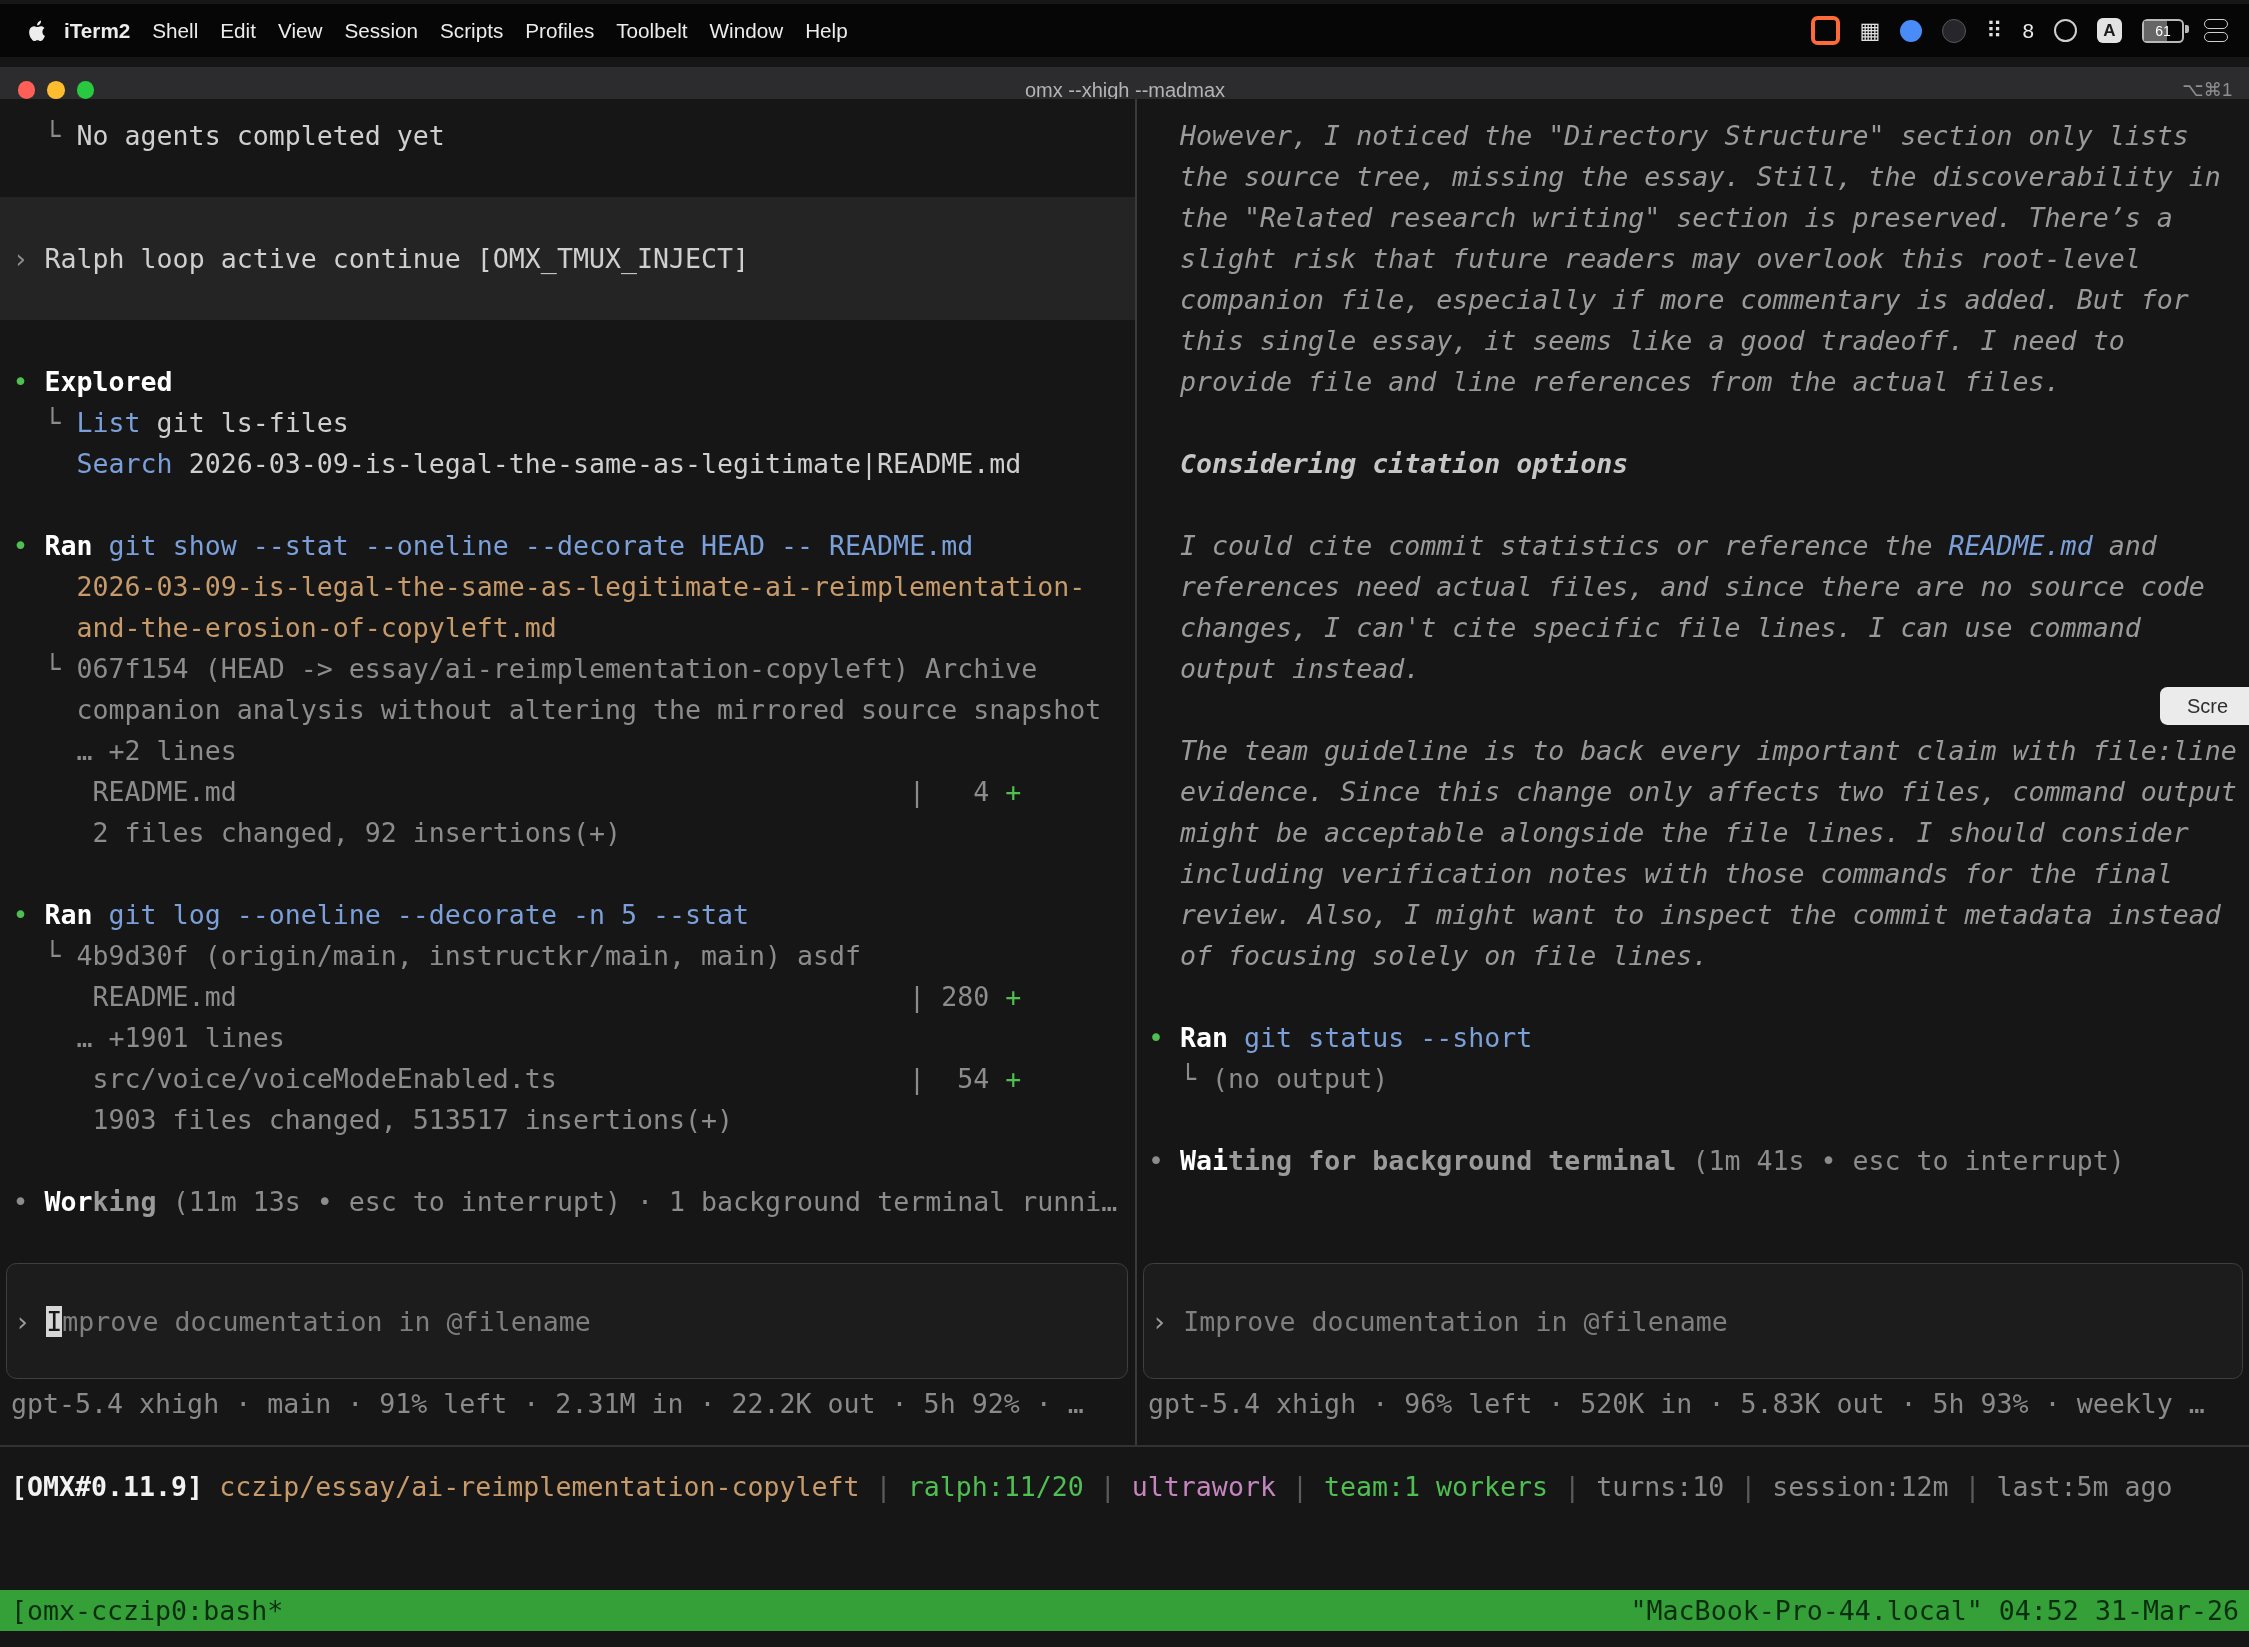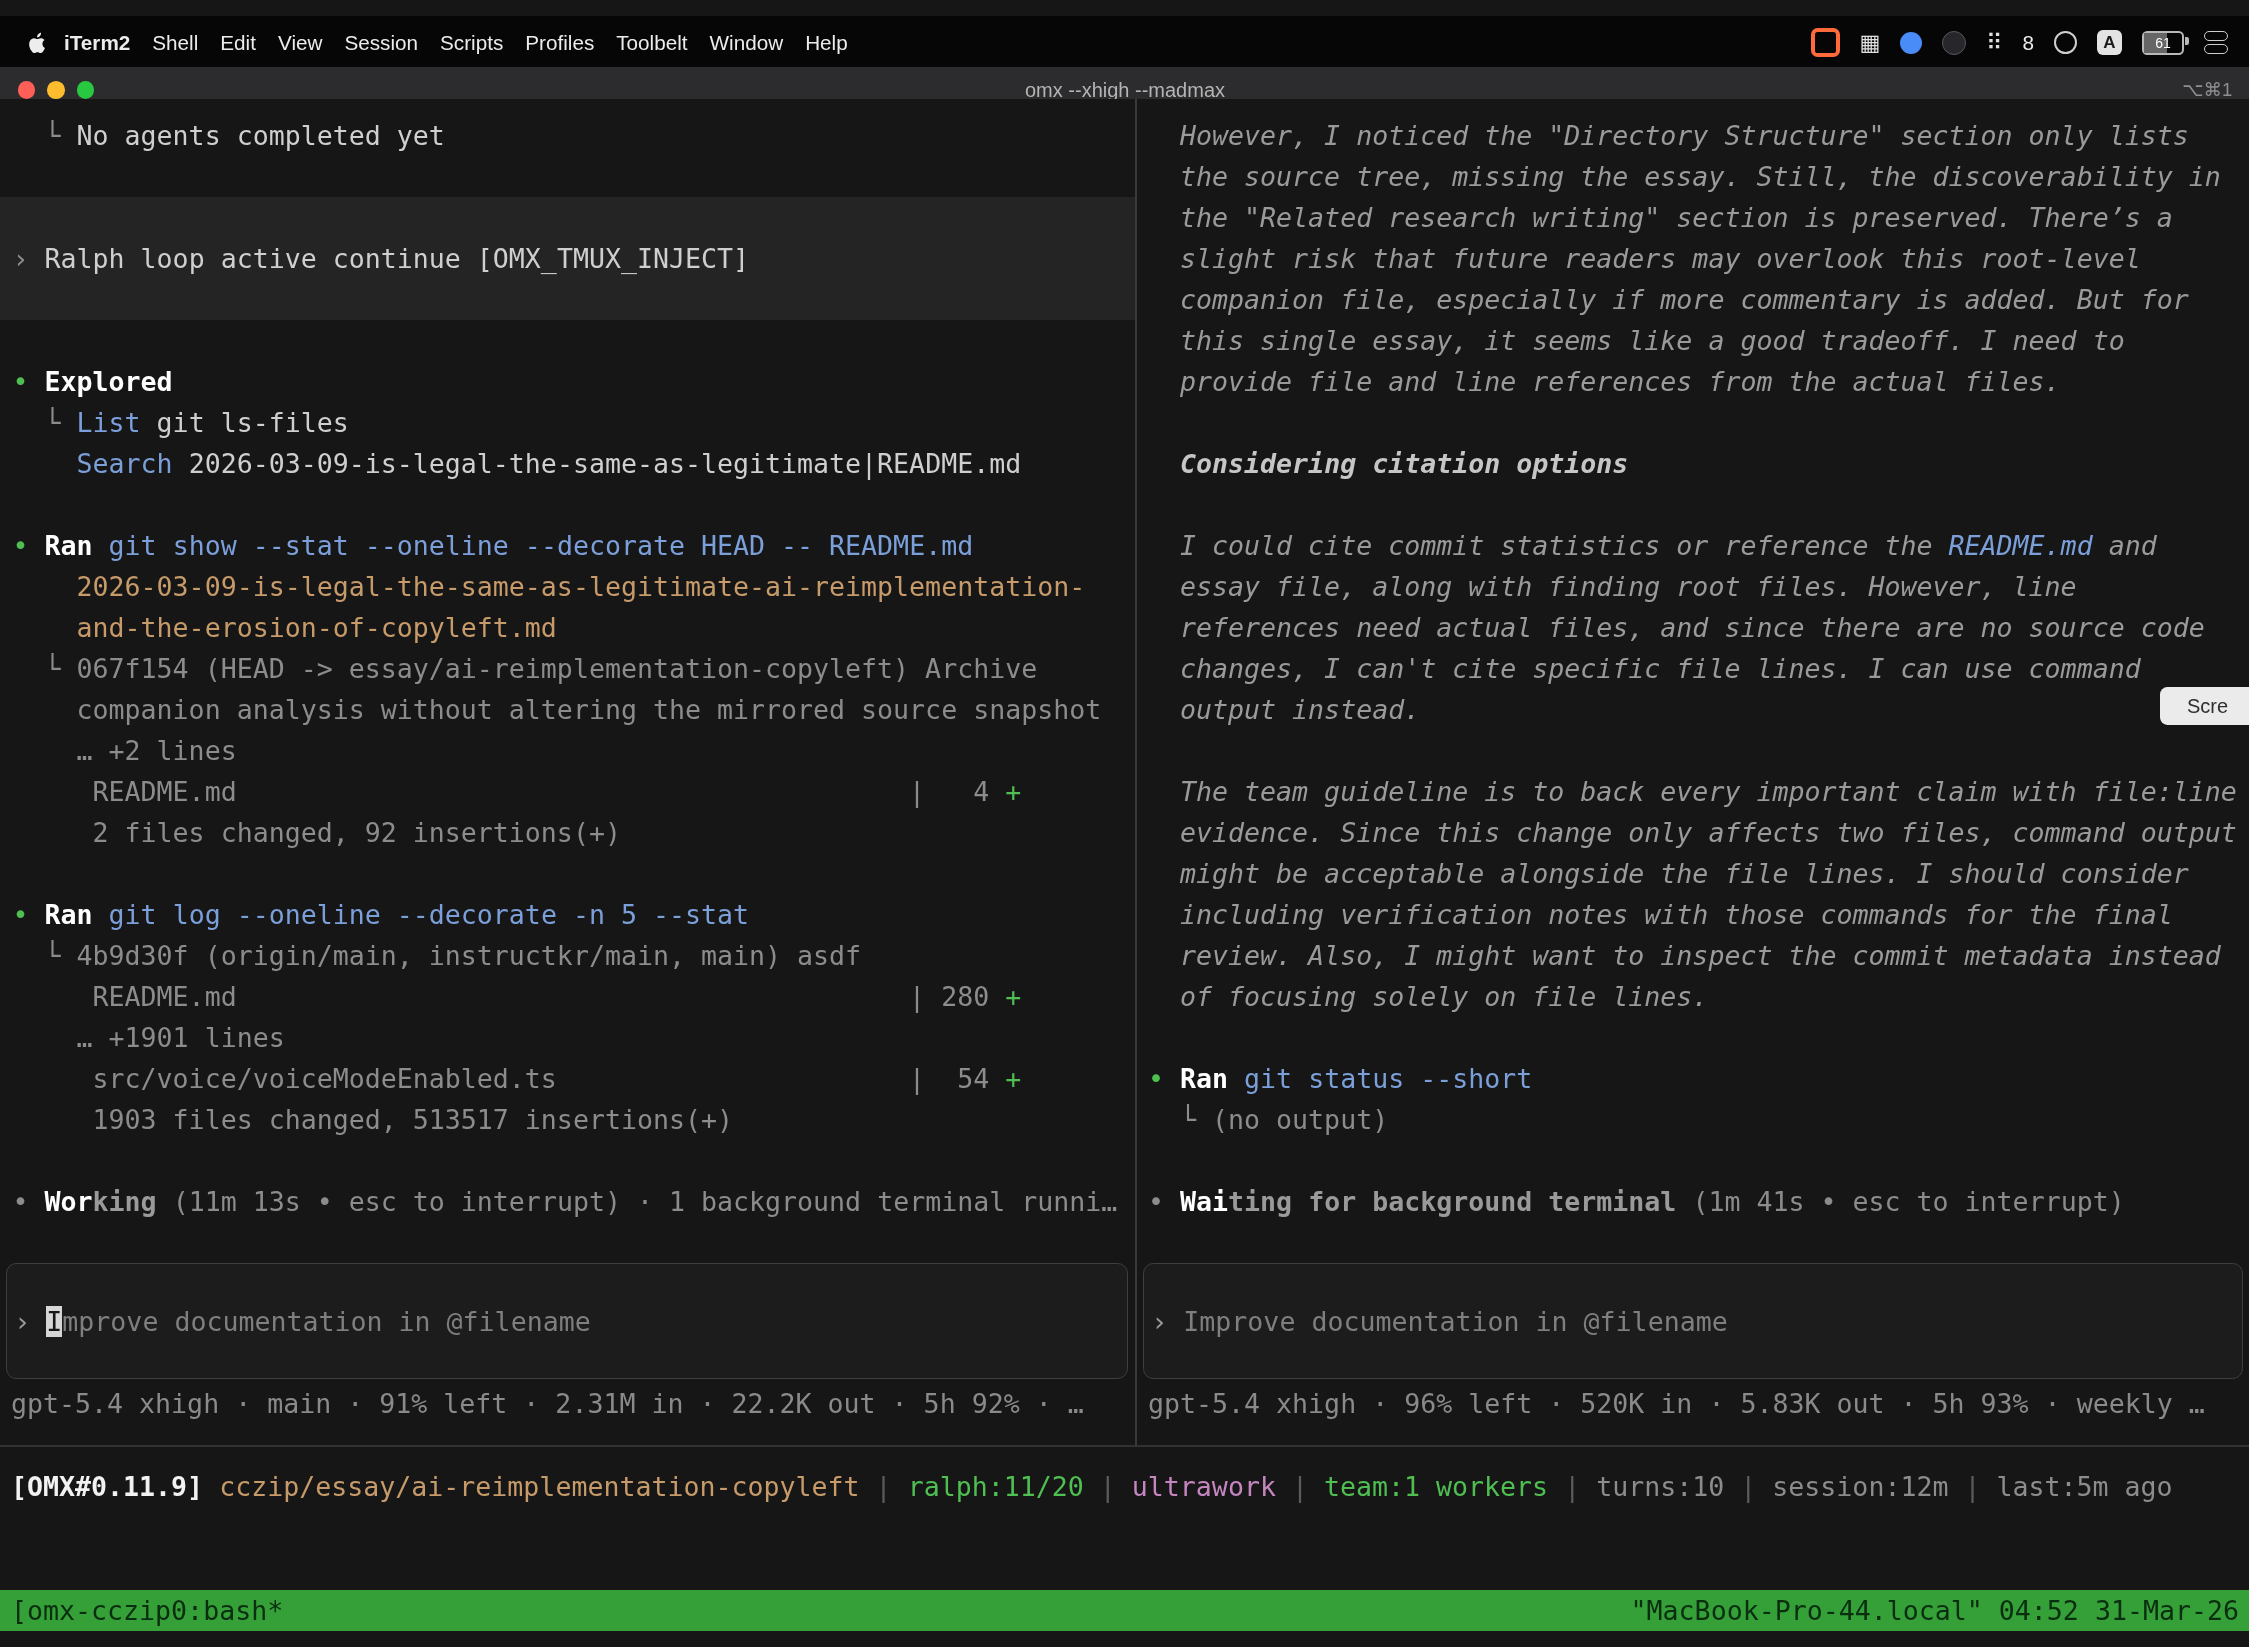--- a/index.html
+++ b/index.html
@@ -1,19 +1,19 @@
 <!DOCTYPE html>
 <html style="font-size:11.8px"><head>
 <meta charset="utf-8">
 <style>
   html,body{margin:0;padding:0;background:#000;}
   .screen{position:relative;width:2250px;height:1648px;overflow:hidden;background:#161616;}
 
   
-  .menu-bar{position:absolute;top:16px;left:0;right:0;height:53px;background:#060606;
+  .menu-bar{position:absolute;top:4px;left:0;right:0;height:53px;background:#060606;
     display:flex;align-items:center;font-family:"Liberation Sans",sans-serif;
     font-size:20.7px;color:#ececec;}
   .apple{display:flex;align-items:center;margin:0 7.4px 0 26.6px;}
   .mi{padding:0 11px;white-space:nowrap;}
   .mi-bold{font-weight:bold;}
   .menu-status{margin-left:auto;display:flex;align-items:center;gap:20px;padding-right:22px;}
   .micon{display:flex;align-items:center;justify-content:center;}
   .rec{width:20.7px;height:20.7px;border:4.4px solid #ff6a3a;border-radius:6.6px;}
   .glyph{font-size:22px;color:#e0e0e0;font-family:"DejaVu Sans",sans-serif;}
   .blue-dot{width:22px;height:22px;border-radius:50%;background:#4a8cf7;}
@@ -189,21 +189,20 @@
           <div class="row"><span class="s-th">  the source tree, missing the essay. Still, the discoverability in</span></div>
           <div class="row"><span class="s-th">  the "Related research writing" section is preserved. There’s a</span></div>
           <div class="row"><span class="s-th">  slight risk that future readers may overlook this root-level</span></div>
           <div class="row"><span class="s-th">  companion file, especially if more commentary is added. But for</span></div>
           <div class="row"><span class="s-th">  this single essay, it seems like a good tradeoff. I need to</span></div>
           <div class="row"><span class="s-th">  provide file and line references from the actual files.</span></div>
           <div class="row"></div>
           <div class="row"><span class="s-th">  </span><span class="s-thB">Considering citation options</span></div>
           <div class="row"></div>
           <div class="row"><span class="s-th">  I could cite commit statistics or reference the </span><span class="s-thLink">README.md</span><span class="s-th"> and</span></div>
-          <div class="row"><span class="s-th">  essay file, along with finding root files. However, line</span></div>
           <div class="row"><span class="s-th">  references need actual files, and since there are no source code</span></div>
           <div class="row"><span class="s-th">  changes, I can't cite specific file lines. I can use command</span></div>
           <div class="row"><span class="s-th">  output instead.</span></div>
           <div class="row"></div>
           <div class="row"><span class="s-th">  The team guideline is to back every important claim with file:line</span></div>
           <div class="row"><span class="s-th">  evidence. Since this change only affects two files, command output</span></div>
           <div class="row"><span class="s-th">  might be acceptable alongside the file lines. I should consider</span></div>
           <div class="row"><span class="s-th">  including verification notes with those commands for the final</span></div>
           <div class="row"><span class="s-th">  review. Also, I might want to inspect the commit metadata instead</span></div>
           <div class="row"><span class="s-th">  of focusing solely on file lines.</span></div>

